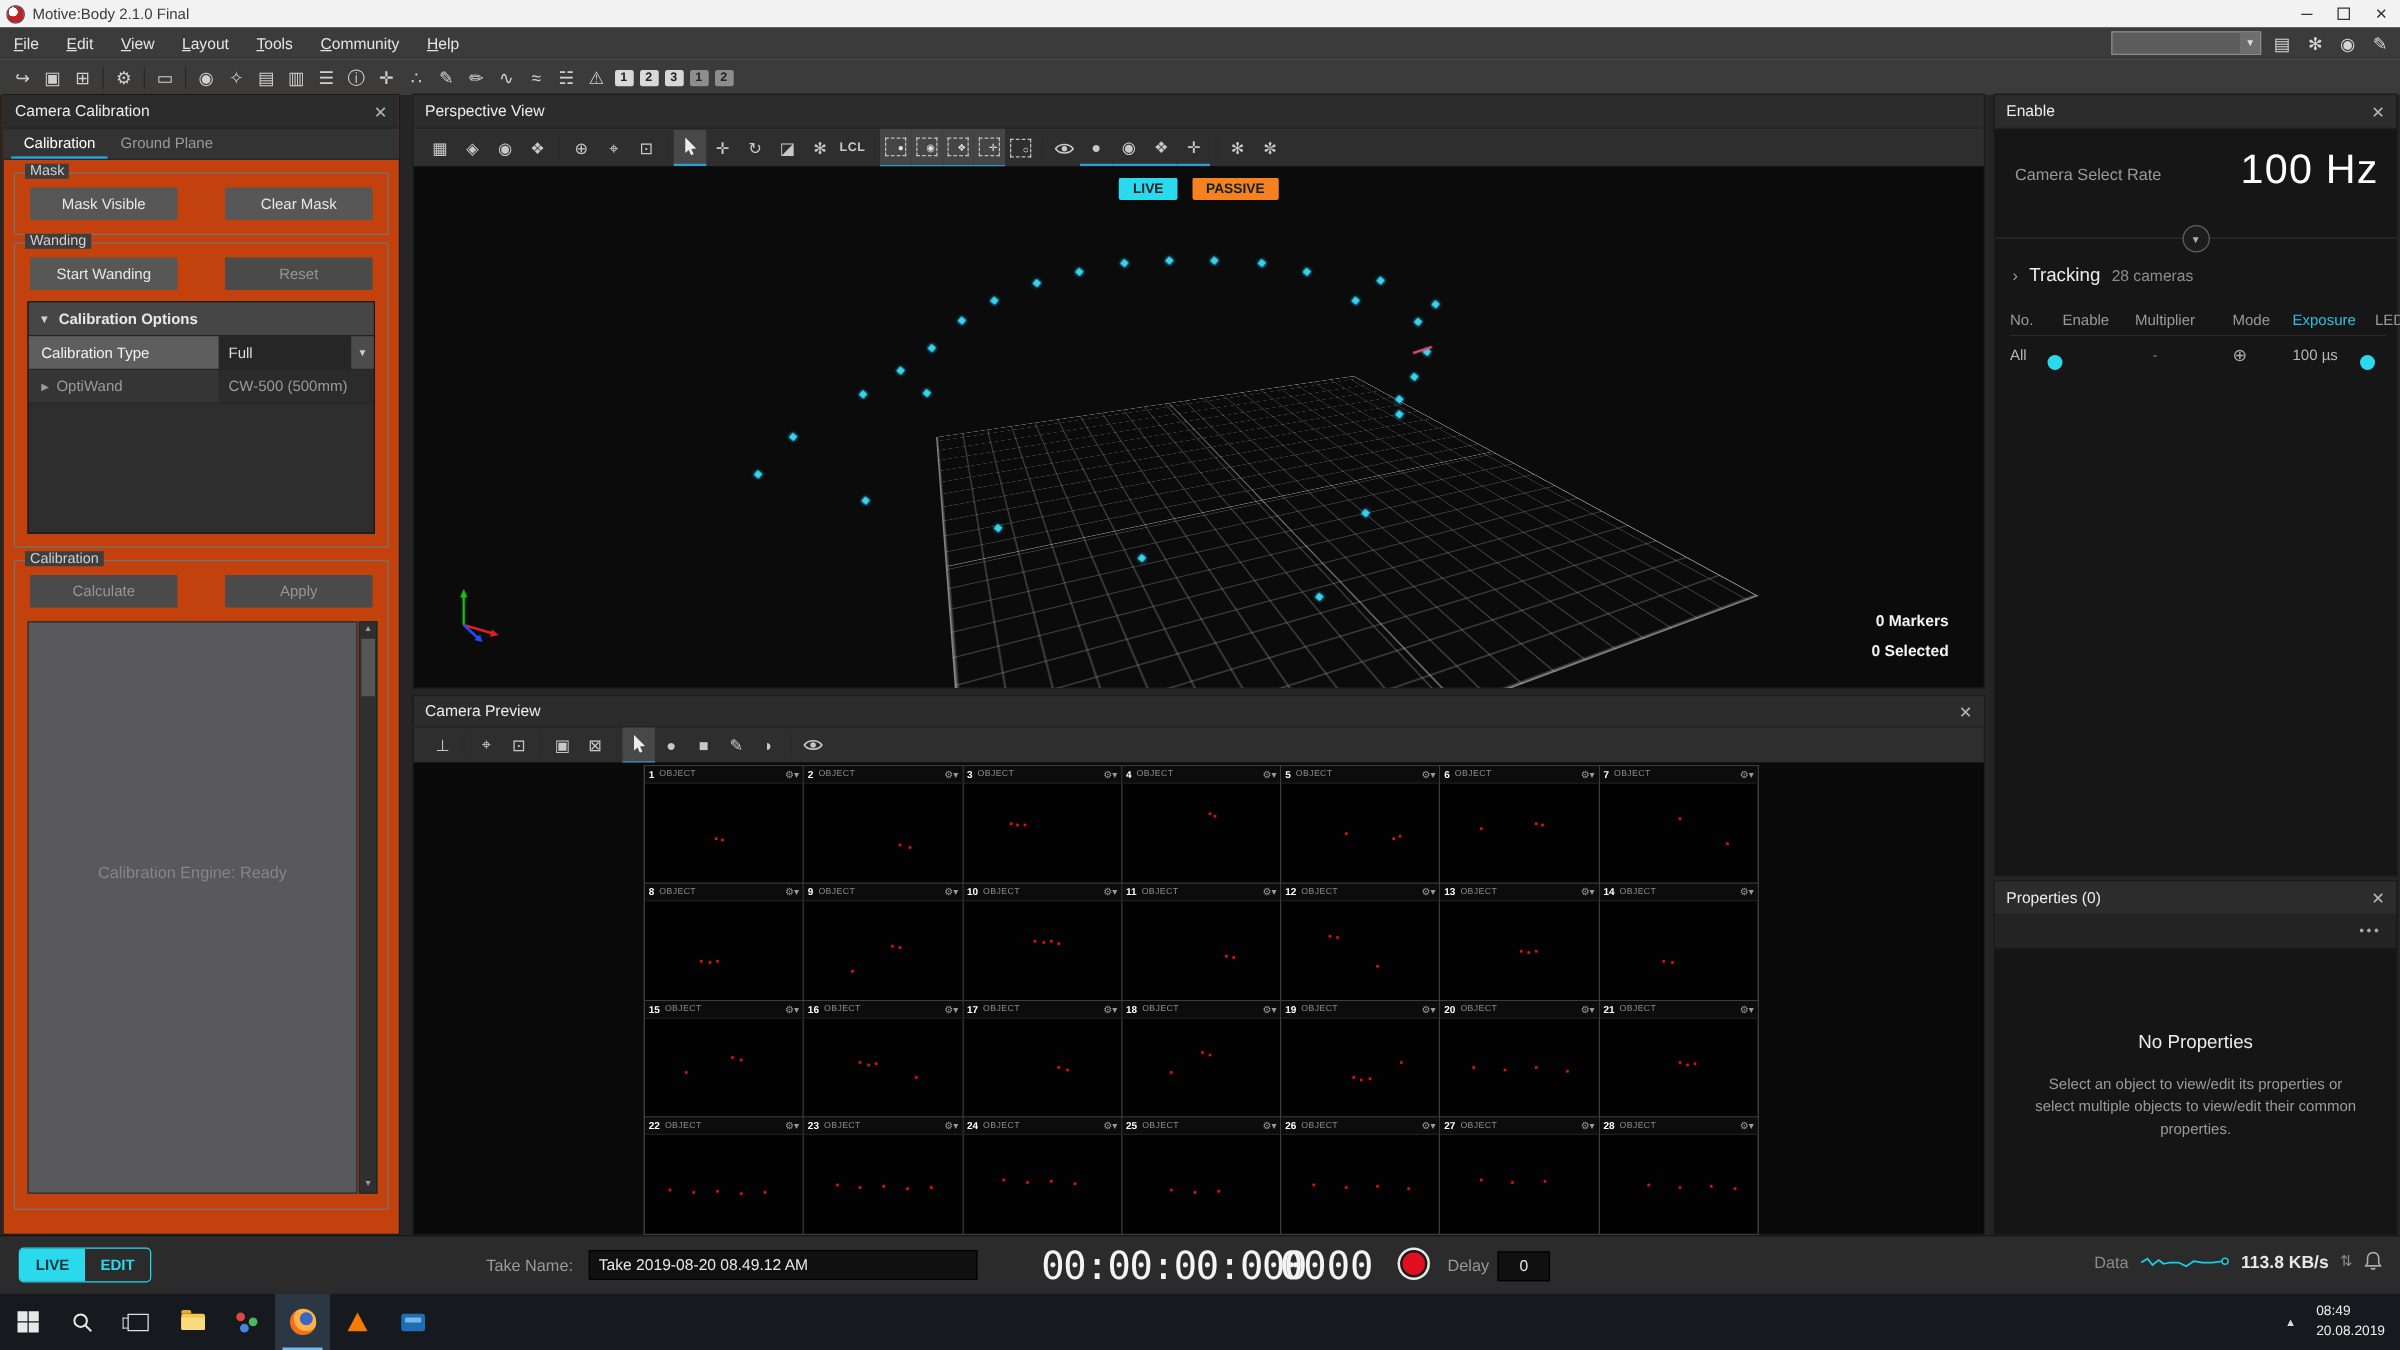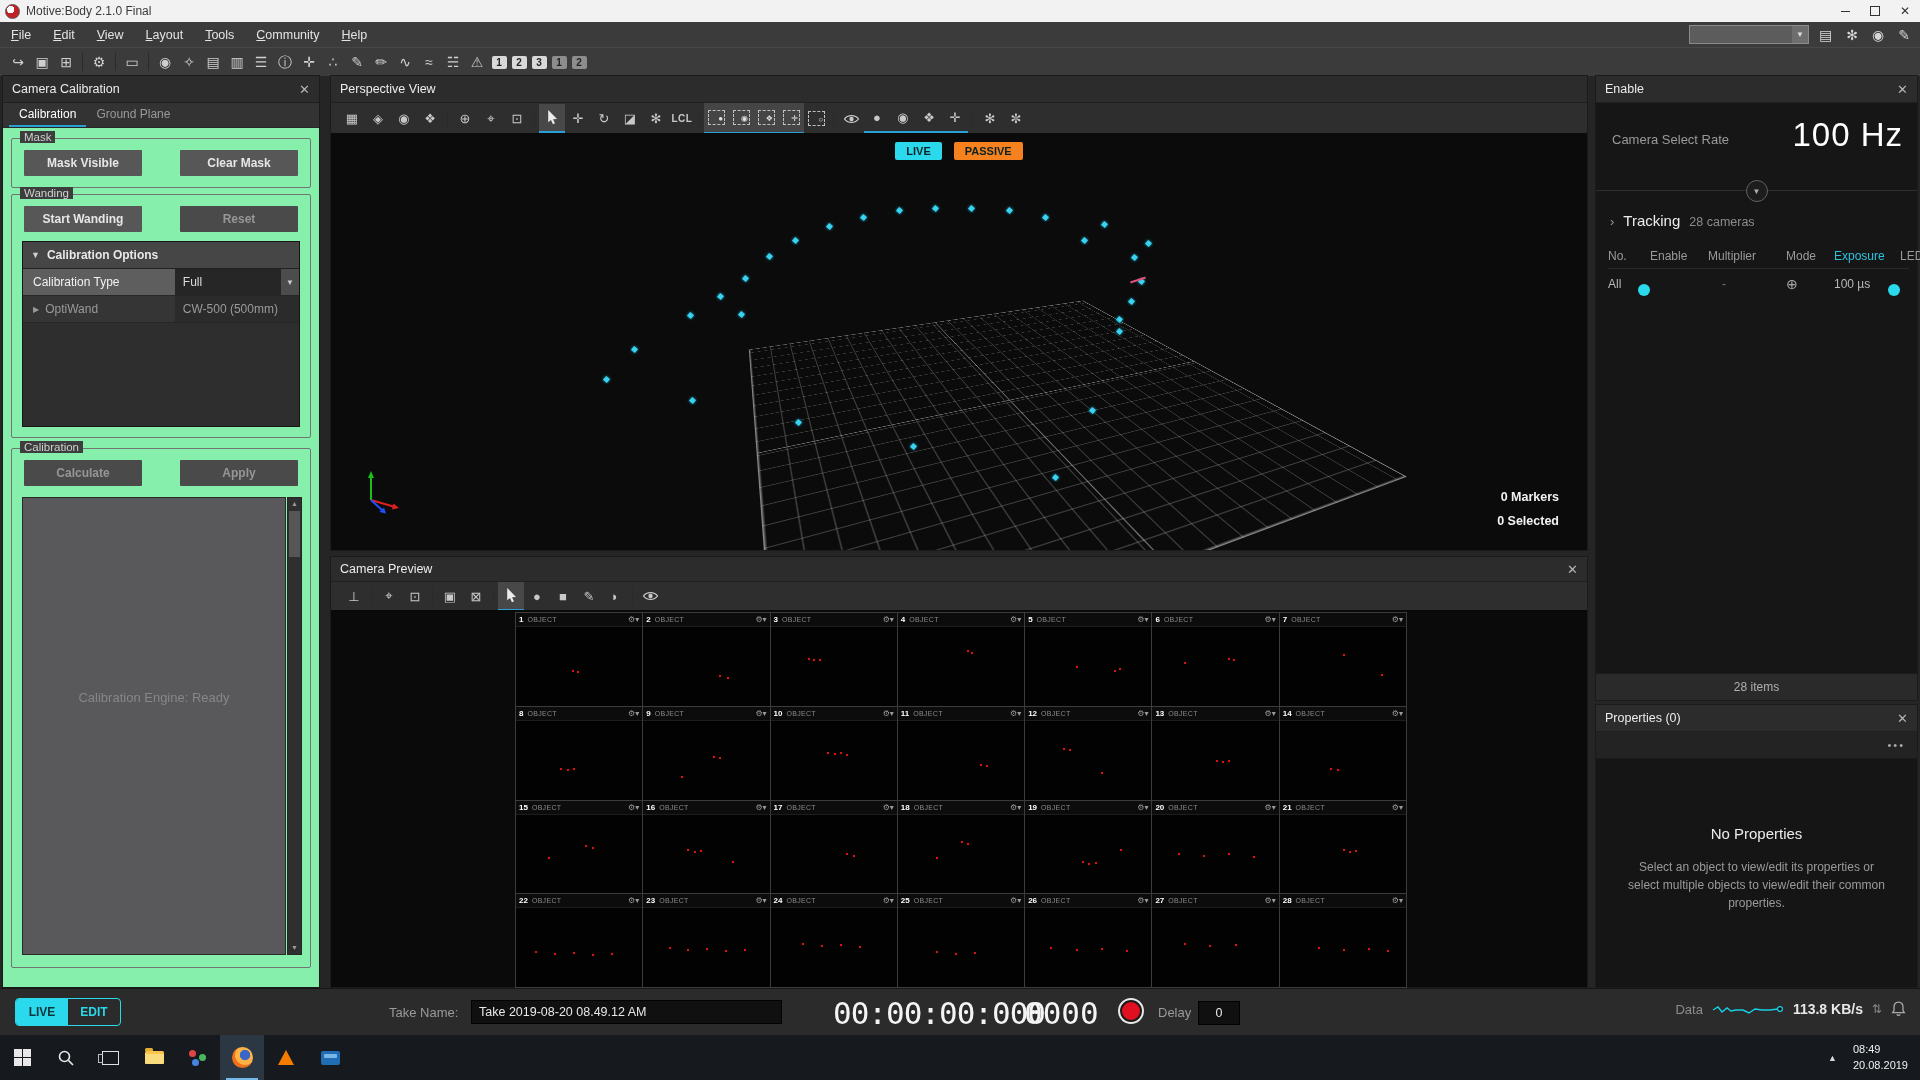--- a/index.html
+++ b/index.html
@@ -31,34 +31,34 @@
   
   .toolbar{position:absolute;left:0;top:47px;width:1920px;height:28px;background:#3b3b3b;
            border-top:1px solid #484848;display:flex;align-items:center;padding-left:6px;}
   .ticon{width:24px;text-align:center;font-size:14px;color:#cfcfcf;line-height:26px;}
   .tsep{width:1px;height:18px;background:#2a2a2a;margin:0 4px;}
   .numbox{width:15px;height:13px;background:#d9d9d9;color:#222;font-size:10px;font-weight:bold;
           display:flex;align-items:center;justify-content:center;border-radius:2px;margin:0 2.5px;}
   .numbox.dim{background:#8d8d8d;}
 
   
-  .panel{position:absolute;background:#86efac;border:1px solid #1b1b1b;box-sizing:border-box;}
+  .panel{position:absolute;background:#c2410c;border:1px solid #1b1b1b;box-sizing:border-box;}
   .panel-header{height:26px;background:#2c2c2c;display:flex;align-items:center;padding:0 9px;
                 font-size:12.5px;color:#ececec;border-bottom:1px solid #202020;}
   .close-x{margin-left:auto;color:#b5b5b5;font-size:13px;line-height:1;}
 
   
   .left-panel{left:2px;top:75px;width:318px;height:913px;}
   .tabs{height:24px;background:#333;display:flex;border-bottom:1px solid #272727;padding-left:6px;}
   .tab{padding:0 10px;line-height:22px;font-size:12px;color:#9a9a9a;}
   .tab.active{color:#fff;border-bottom:2px solid #2a9fd4;}
   .groupbox{position:absolute;border:1px solid #747474;border-radius:2px;}
   .legend{position:absolute;top:-8px;left:8px;background:#3d3d3d;padding:0 4px;font-size:11.5px;color:#d0d0d0;}
   .btn{position:absolute;height:26px;background:#575757;color:#e6e6e6;font-size:12px;
-       display:flex;align-items:center;justify-content:center;border-radius:1px;font-weight:bold;}
+       display:flex;align-items:center;justify-content:center;border-radius:1px;}
   .btn.dim{background:#4a4a4a;color:#969696;}
   .optable{position:absolute;left:10px;right:10px;top:46px;bottom:10px;background:#2e2e2e;border:1px solid #161616;}
   .opt-header{height:26px;background:#464646;display:flex;align-items:center;padding-left:8px;
               font-weight:bold;font-size:12px;color:#e8e8e8;gap:7px;border-bottom:1px solid #222;}
   .opt-header .tri{font-size:9px;color:#cfcfcf;}
   .opt-row{display:flex;height:26px;border-bottom:1px solid #262626;font-size:12px;}
   .opt-label{width:55%;display:flex;align-items:center;padding-left:10px;box-sizing:border-box;gap:6px;}
   .opt-value{flex:1;display:flex;align-items:center;padding-left:8px;position:relative;}
   .row-sel .opt-label{background:#5e5e5e;color:#f2f2f2;}
   .row-sel .opt-value{background:#262626;color:#dcdcdc;}
@@ -841,21 +841,20 @@
         <span>LED</span>
       </div>
     <div class="dev-trow">
       <span>All</span>
       <span><span class="toggle"><span class="knob"></span></span></span>
       <span style="color:#777;padding-left:14px;">-</span>
       <span style="color:#aaa;font-size:14px;">⊕</span>
       <span>100 µs</span>
       <span><span class="toggle"><span class="knob"></span></span></span>
     </div>
-    <div class="dev-footer">28 items</div>
   </div>
 
   <div class="panel props">
     <div class="panel-header">
       <span>Properties (0)</span>
       <span class="close-x">✕</span>
     </div>
     <div class="props-menurow">
       <span>•••</span>
     </div>

